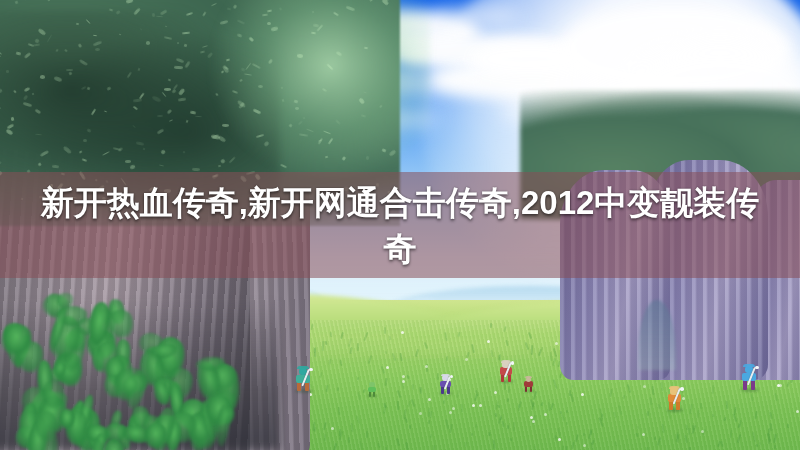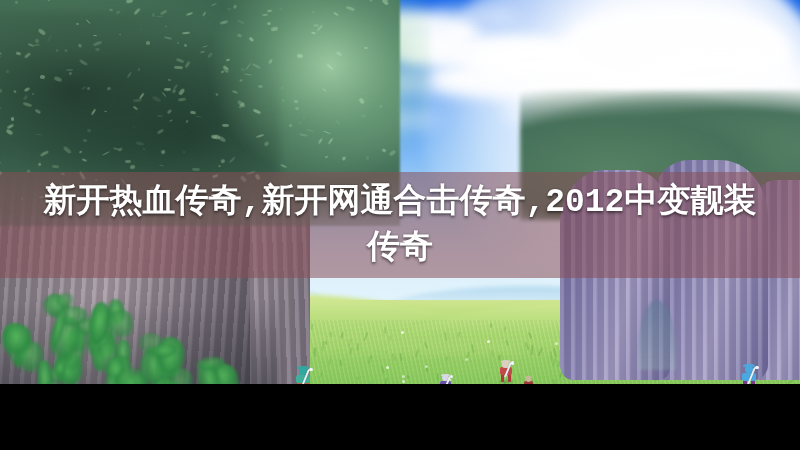--- a/index.html
+++ b/index.html
@@ -3,23 +3,23 @@
 <meta charset="utf-8">
 <style>
   html, body {
     margin: 0;
     padding: 0;
     background: #000;
   }
   #banner {
     position: relative;
     width: 800px;
-    height: 384px;
+    height: 450px;
     overflow: hidden;
-    font-family: Liberation Mono, monospace;
+    font-family: Liberation Sans, sans-serif;
     user-select: none;
   }
 
   
   .sky {
     position: absolute;
     left: 0; top: 0;
     width: 800px; height: 320px;
     background:
       linear-gradient(to bottom,

